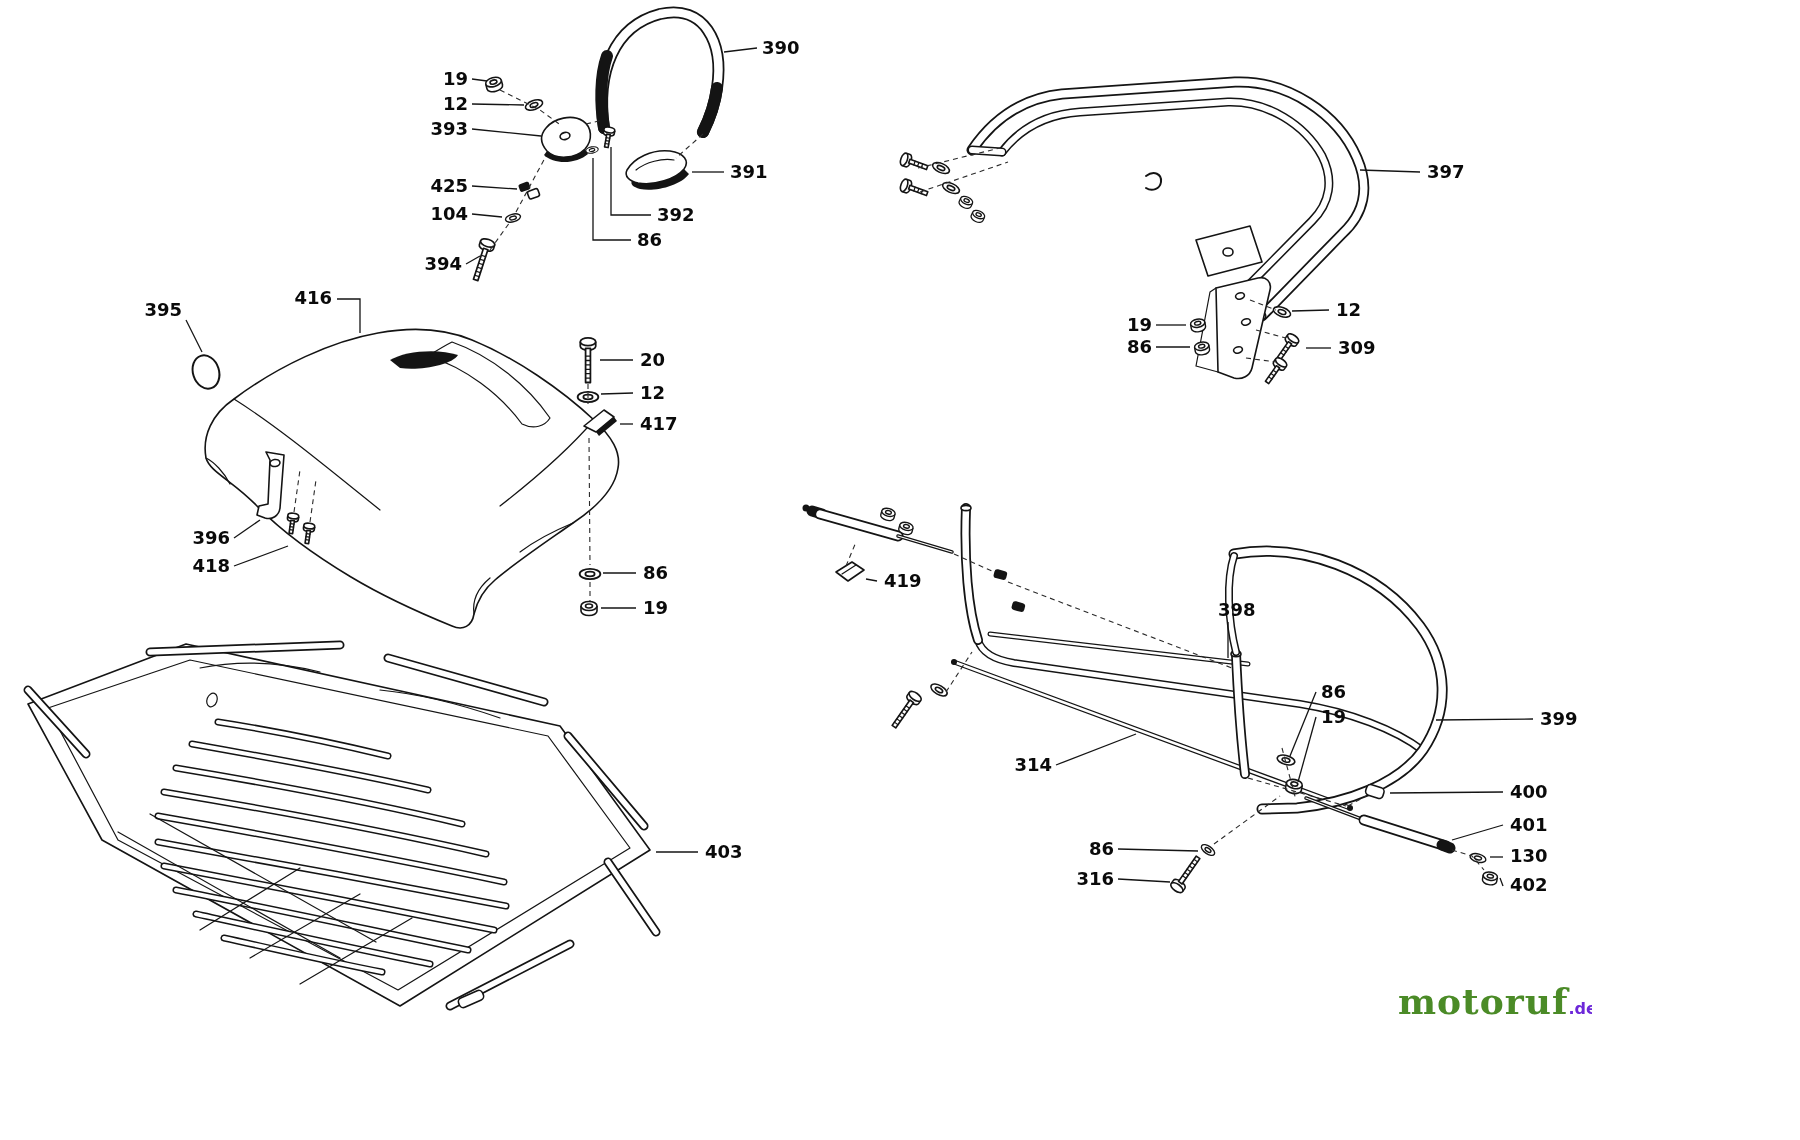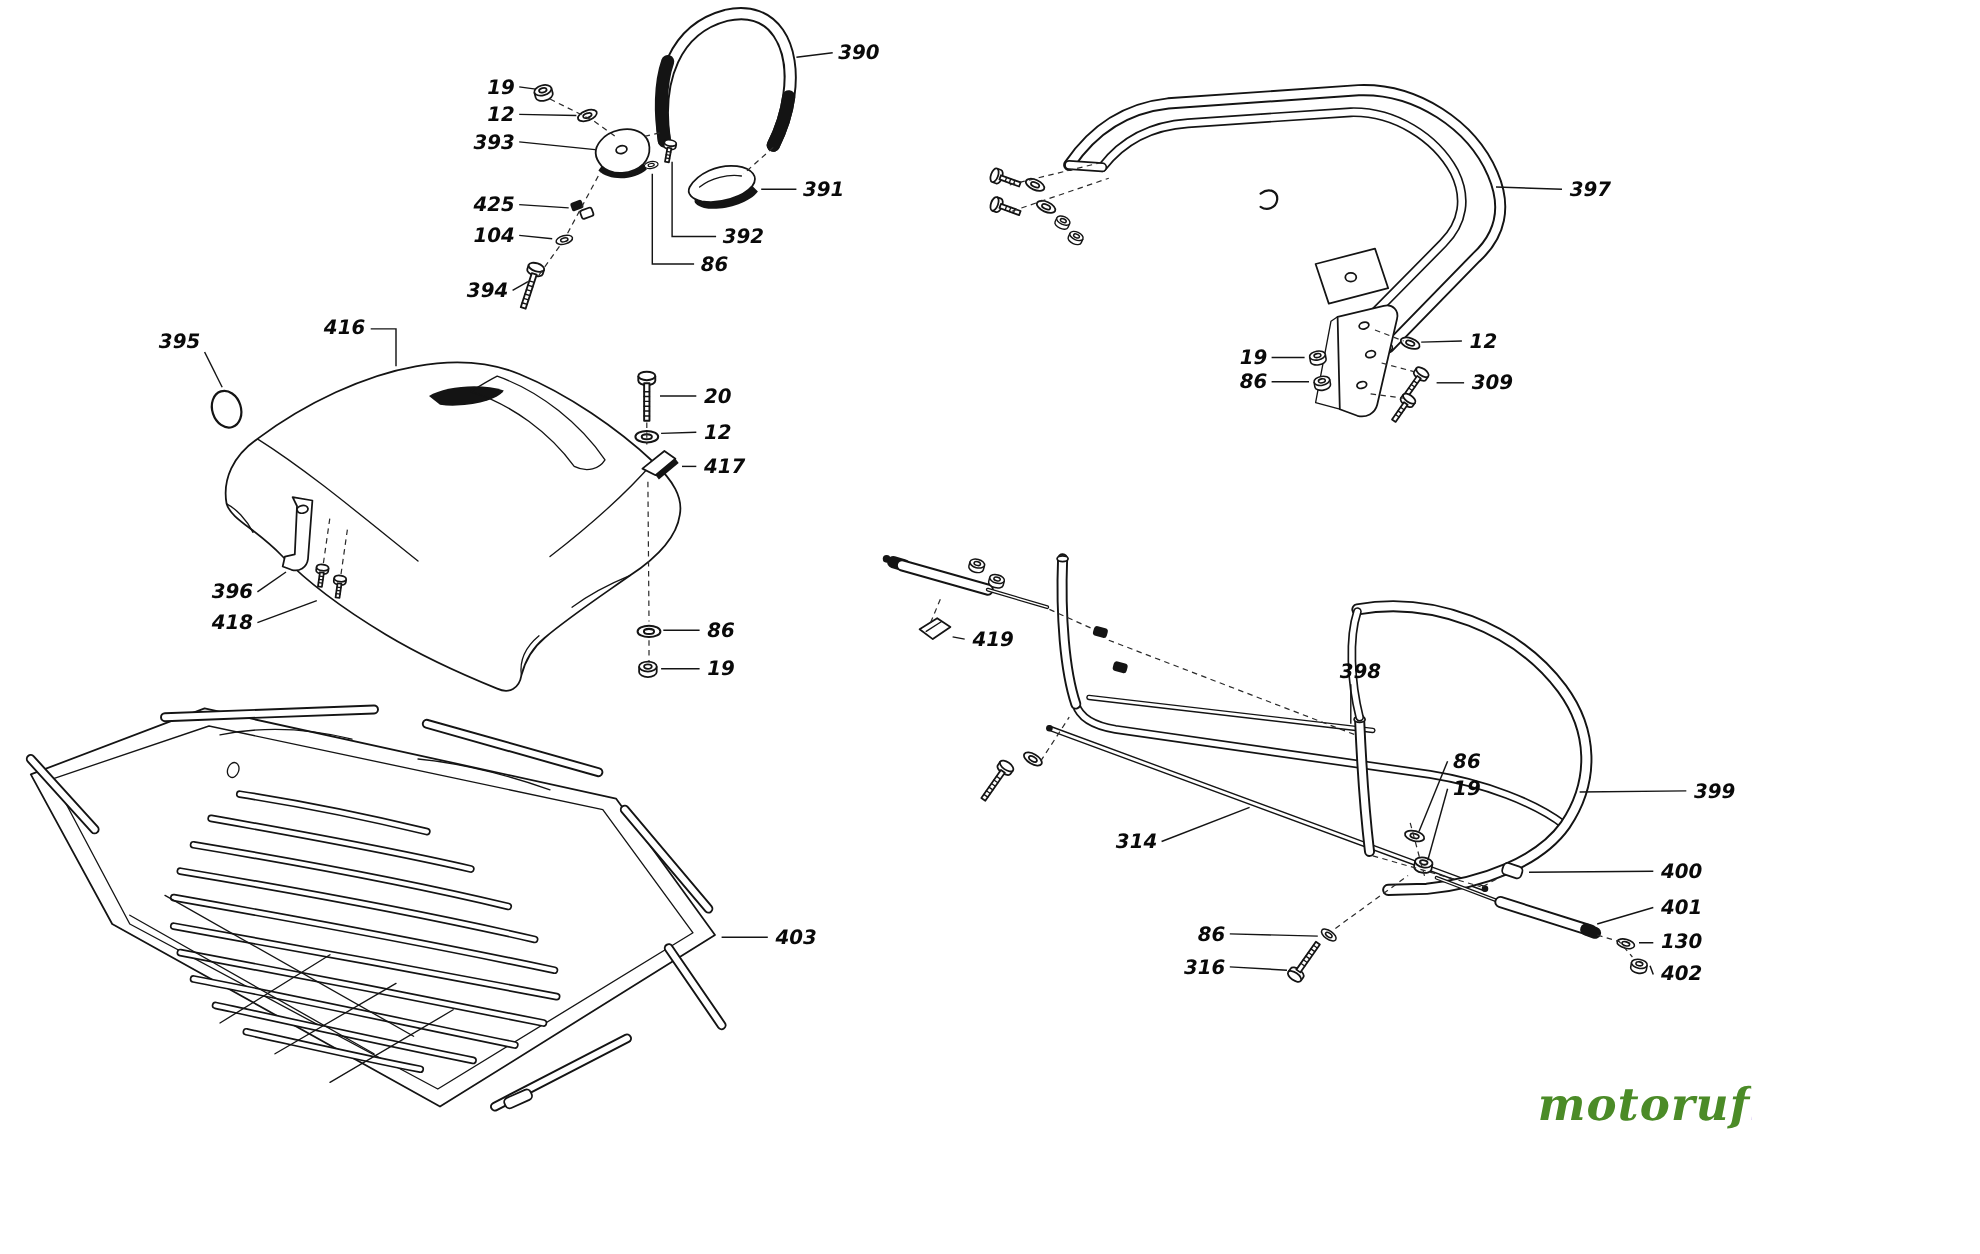--- a/index.html
+++ b/index.html
@@ -1,33 +1,33 @@
 <!DOCTYPE html>
 <html><head>
 <meta charset="utf-8">
 <style>
   html,body{margin:0;padding:0;background:#ffffff;}
   .canvas{position:relative;width:1592px;height:1140px;background:#fff;overflow:hidden;
-          font-family:"DejaVu Sans",sans-serif;font-style:italic;}
+          font-family:"DejaVu Sans",sans-serif;}
   svg{position:absolute;left:0;top:0;}
   
   .o{stroke:#141414;fill:none;stroke-linecap:round;stroke-linejoin:round;}
   .i{stroke:#ffffff;fill:none;stroke-linecap:round;stroke-linejoin:round;}
   .s2{fill:none;stroke:#141414;stroke-width:2;stroke-linecap:round;stroke-linejoin:round;}
   .s1{fill:none;stroke:#141414;stroke-width:1.2;stroke-linecap:round;stroke-linejoin:round;}
   .fillw{fill:#ffffff;stroke:#141414;stroke-width:1.6;stroke-linejoin:round;}
   .dark{fill:#141414;stroke:none;}
   .leader{fill:none;stroke:#141414;stroke-width:1.3;}
   .dash{fill:none;stroke:#2a2a2a;stroke-width:1.1;stroke-dasharray:5 4;}
   .lbl{font-family:"DejaVu Sans",sans-serif;font-size:18px;font-weight:bold;fill:#0a0a0a;}
   .end{text-anchor:end;}
   
   .logo{position:absolute;left:1398px;top:980px;white-space:nowrap;cursor:pointer;}
   .logo .brand{font-family:"DejaVu Serif","Liberation Serif",serif;font-weight:bold;
-               font-size:41px;color:#4b8b27;letter-spacing:1px;}
+               font-size:36px;color:#4b8b27;letter-spacing:1px;}
   .logo .tld{font-family:"DejaVu Sans",sans-serif;font-size:16px;color:#6d28d9;font-weight:bold;}
 </style>
 </head>
 <body>
 
 <div class="canvas">
 <svg width="1800" height="1140" viewBox="0 0 1800 1140">
 
   <defs>
     <g id="sym-washer">

